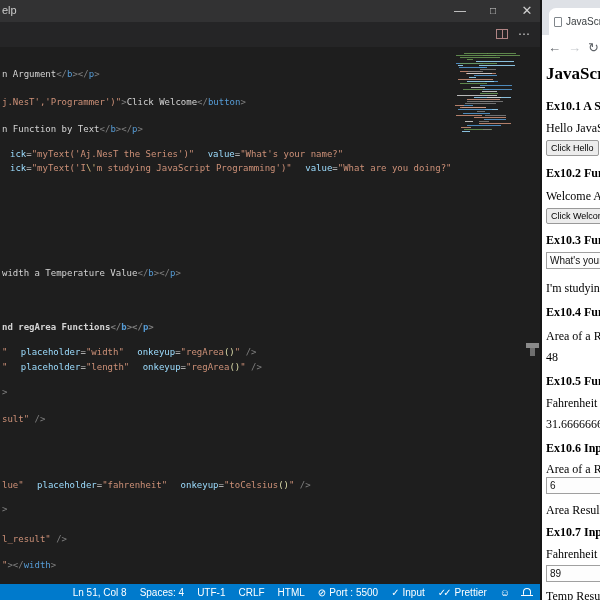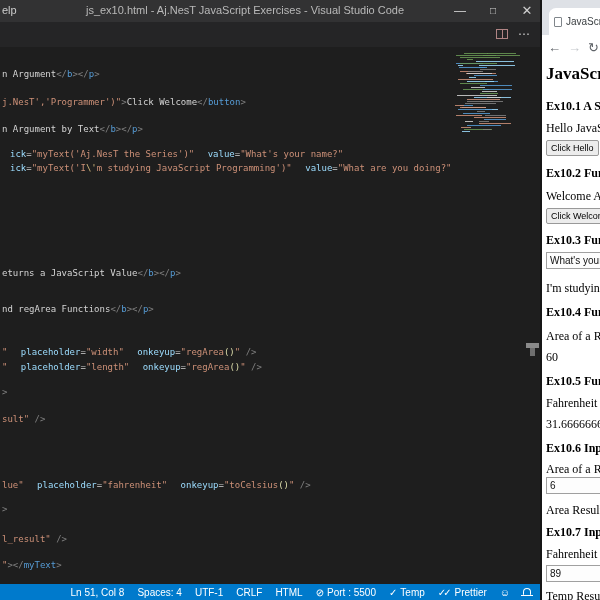--- a/index.html
+++ b/index.html
@@ -65,21 +65,20 @@
   .r-button { font-family:"Liberation Sans",sans-serif; font-size:9px; color:#000; background:#ececec; border:1px solid #999; border-radius:2px; padding:2px 4px; height:16px; }
   .r-input { font-family:"Liberation Sans",sans-serif; font-size:10px; color:#111; background:#fdfdfd; border:1px solid #a0a0a0; padding:1px 3px; width:72px; height:17px; }
 </style>
 </head>
 <body>
 
 <div class="vscode">
 
   <div class="titlebar">
     <span class="menu-frag">elp</span>
-    <span class="win-title">js_ex10.html - Aj.NesT JavaScript Exercises - Visual Studio Code</span>
     <span class="win-btn wb-min">—</span>
     <span class="win-btn wb-max">□</span>
     <span class="win-btn wb-close">✕</span>
   </div>
 
   <div class="tabbar">
     <div class="tab-actions">
       <span class="split-icon"></span>
       <span class="more-icon">⋯</span>
     </div>
@@ -142,33 +141,33 @@
         <div class="mm-bar" style="top: 72px; left: 15px; width: 34px; background: rgb(86, 156, 214); opacity: 0.85;"></div>
         <div class="mm-bar" style="top: 74px; left: 9px; width: 10px; background: rgb(206, 145, 120); opacity: 0.85;"></div>
         <div class="mm-bar" style="top: 76px; left: 12px; width: 28px; background: rgb(106, 153, 85); opacity: 0.85;"></div>
         <div class="mm-bar" style="top: 76px; left: 31px; width: 8px; background: rgb(128, 128, 128); opacity: 0.85;"></div>
         <div class="mm-bar" style="top: 78px; left: 10px; width: 8px; background: rgb(156, 220, 254); opacity: 0.85;"></div>
       </div>
     <div class="ruler-marker-bar"></div>
     <div class="ruler-marker-stem"></div>
   <div class="code-line" style="top: 21px;"><span class="tk-text">n Argument</span><span class="tk-punct">&lt;/</span><span class="tk-tag">b</span><span class="tk-punct">&gt;&lt;/</span><span class="tk-tag">p</span><span class="tk-punct">&gt;</span></div>
       <div class="code-line" style="top: 49px;"><span class="tk-string">j.NesT','Programmer')"</span><span class="tk-punct">&gt;</span><span class="tk-text">Click Welcome</span><span class="tk-punct">&lt;/</span><span class="tk-tag">button</span><span class="tk-punct">&gt;</span></div>
-      <div class="code-line" style="top: 76px;"><span class="tk-text">n Argument by Text</span><span class="tk-punct">&lt;/</span><span class="tk-tag">b</span><span class="tk-punct">&gt;&lt;/</span><span class="tk-tag">p</span><span class="tk-punct">&gt;</span></div>
+      <div class="code-line" style="top: 76px;"><span class="tk-text">n Function by Text</span><span class="tk-punct">&lt;/</span><span class="tk-tag">b</span><span class="tk-punct">&gt;&lt;/</span><span class="tk-tag">p</span><span class="tk-punct">&gt;</span></div>
       <div class="code-line" style="top: 101px;"><span class="tk-attr">ick</span><span class="tk-text">=</span><span class="tk-string">"myText('Aj.NesT the Series')"</span><span class="tk-text"> </span><span class="tk-attr">value</span><span class="tk-text">=</span><span class="tk-string">"What's your name?"</span></div>
       <div class="code-line" style="top: 115px;"><span class="tk-attr">ick</span><span class="tk-text">=</span><span class="tk-string">"myText('I</span><span class="tk-escape">\'</span><span class="tk-string">m studying JavaScript Programming')"</span><span class="tk-text"> </span><span class="tk-attr">value</span><span class="tk-text">=</span><span class="tk-string">"What are you doing?"</span></div>
-      <div class="code-line" style="top: 220px;"><span class="tk-text">eturns a JavaScript Value</span><span class="tk-punct">&lt;/</span><span class="tk-tag">b</span><span class="tk-punct">&gt;&lt;/</span><span class="tk-tag">p</span><span class="tk-punct">&gt;</span></div>
-      <div class="code-line" style="top: 256px;"><span class="tk-text">nd regArea Functions</span><span class="tk-punct">&lt;/</span><span class="tk-tag">b</span><span class="tk-punct">&gt;&lt;/</span><span class="tk-tag">p</span><span class="tk-punct">&gt;</span></div>
+      <div class="code-line" style="top: 220px;"><span class="tk-text">width a Temperature Value</span><span class="tk-punct">&lt;/</span><span class="tk-tag">b</span><span class="tk-punct">&gt;&lt;/</span><span class="tk-tag">p</span><span class="tk-punct">&gt;</span></div>
+      <div class="code-line" style="top: 274px; font-weight: bold;"><span class="tk-text">nd regArea Functions</span><span class="tk-punct">&lt;/</span><span class="tk-tag">b</span><span class="tk-punct">&gt;&lt;/</span><span class="tk-tag">p</span><span class="tk-punct">&gt;</span></div>
       <div class="code-line" style="top: 299px;"><span class="tk-string">"</span><span class="tk-text"> </span><span class="tk-attr">placeholder</span><span class="tk-text">=</span><span class="tk-string">"width"</span><span class="tk-text"> </span><span class="tk-attr">onkeyup</span><span class="tk-text">=</span><span class="tk-string">"regArea</span><span class="tk-paren">()</span><span class="tk-string">"</span><span class="tk-punct"> /&gt;</span></div>
       <div class="code-line" style="top: 314px;"><span class="tk-string">"</span><span class="tk-text"> </span><span class="tk-attr">placeholder</span><span class="tk-text">=</span><span class="tk-string">"length"</span><span class="tk-text"> </span><span class="tk-attr">onkeyup</span><span class="tk-text">=</span><span class="tk-string">"regArea</span><span class="tk-paren">()</span><span class="tk-string">"</span><span class="tk-punct"> /&gt;</span></div>
       <div class="code-line" style="top: 339px;"><span class="tk-punct">&gt;</span></div>
       <div class="code-line" style="top: 366px;"><span class="tk-string">sult"</span><span class="tk-punct"> /&gt;</span></div>
       <div class="code-line" style="top: 432px;"><span class="tk-string">lue"</span><span class="tk-text"> </span><span class="tk-attr">placeholder</span><span class="tk-text">=</span><span class="tk-string">"fahrenheit"</span><span class="tk-text"> </span><span class="tk-attr">onkeyup</span><span class="tk-text">=</span><span class="tk-string">"toCelsius</span><span class="tk-paren">()</span><span class="tk-string">"</span><span class="tk-punct"> /&gt;</span></div>
       <div class="code-line" style="top: 456px;"><span class="tk-punct">&gt;</span></div>
       <div class="code-line" style="top: 486px;"><span class="tk-string">l_result"</span><span class="tk-punct"> /&gt;</span></div>
-      <div class="code-line" style="top: 512px;"><span class="tk-string">"</span><span class="tk-punct">&gt;</span><span class="tk-punct">&lt;/</span><span class="tk-tag">myText</span><span class="tk-punct">&gt;</span></div>
+      <div class="code-line" style="top: 512px;"><span class="tk-string">"</span><span class="tk-punct">&gt;</span><span class="tk-punct">&lt;/</span><span class="tk-tag">width</span><span class="tk-punct">&gt;</span></div>
     </div>
 
   <div class="statusbar" id="statusbar">
       <span class="sb-item">
         <span>Ln 51, Col 8</span>
       </span>
       <span class="sb-item">
         <span>Spaces: 4</span>
       </span>
       <span class="sb-item">
@@ -179,21 +178,21 @@
       </span>
       <span class="sb-item">
         <span>HTML</span>
       </span>
       <span class="sb-item">
         <span class="sb-icon">⊘</span>
         <span>Port : 5500</span>
       </span>
       <span class="sb-item">
         <span class="sb-icon">✓</span>
-        <span>Temp</span>
+        <span>Input</span>
       </span>
       <span class="sb-item">
         <span class="sb-icon dblcheck">✓✓</span>
         <span>Prettier</span>
       </span>
       <span class="sb-item">
         <span class="sb-icon">☺</span>
       </span>
       <span class="sb-item">
         <span class="bell"></span>
@@ -219,21 +218,21 @@
       <div class="brow r-text" style="top: 61px;">Hello JavaScript Function!</div>
       <button class="brow r-button" style="top: 80px;">Click Hello</button>
       <div class="brow r-heading" style="top: 106px;">Ex10.2 Function with Argument</div>
       <div class="brow r-text" style="top: 129px;">Welcome Aj.NesT the Series</div>
       <button class="brow r-button" style="top: 148px;">Click Welcome</button>
       <div class="brow r-heading" style="top: 173px;">Ex10.3 Function with Argument by Text</div>
       <input type="text" class="brow r-input" value="What's your name?" style="top: 192px;">
       <div class="brow r-text" style="top: 221px;">I'm studying JavaScript Programming</div>
       <div class="brow r-heading" style="top: 245px;">Ex10.4 Function Returns a Area Value</div>
       <div class="brow r-text" style="top: 269px;">Area of a Rectangle = width x length</div>
-      <div class="brow r-text" style="top: 290px;">60</div>
+      <div class="brow r-text" style="top: 290px;">48</div>
       <div class="brow r-heading" style="top: 314px;">Ex10.5 Function Returns a Temperature Value</div>
       <div class="brow r-text" style="top: 336px;">Fahrenheit to Celsius</div>
       <div class="brow r-text" style="top: 357px;">31.6666666666667</div>
       <div class="brow r-heading" style="top: 381px;">Ex10.6 Input width and length regArea Functions</div>
       <div class="brow r-text" style="top: 402px;">Area of a Rectangle = width x length</div>
       <input type="text" class="brow r-input" value="6" style="top: 417px;">
       <div class="brow r-text" style="top: 443px;">Area Result:</div>
       <div class="brow r-heading" style="top: 465px;">Ex10.7 Input fahrenheit toCelsius Functions</div>
       <div class="brow r-text" style="top: 487px;">Fahrenheit to Celsius</div>
       <input type="text" class="brow r-input" value="89" style="top: 505px;">

